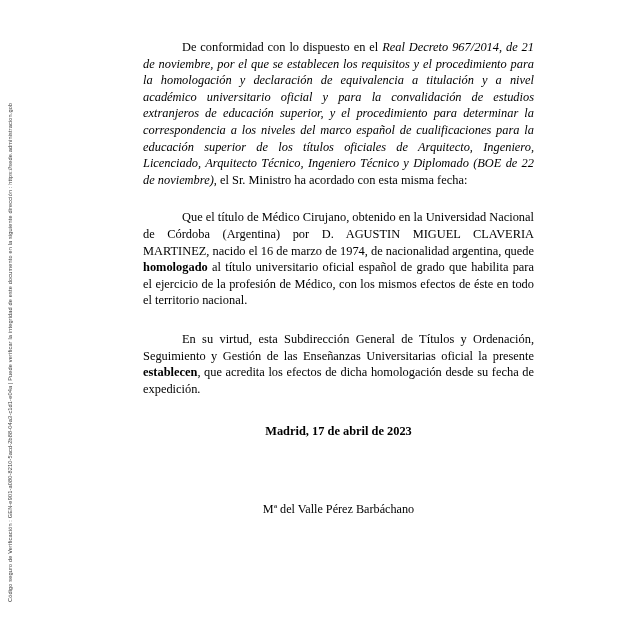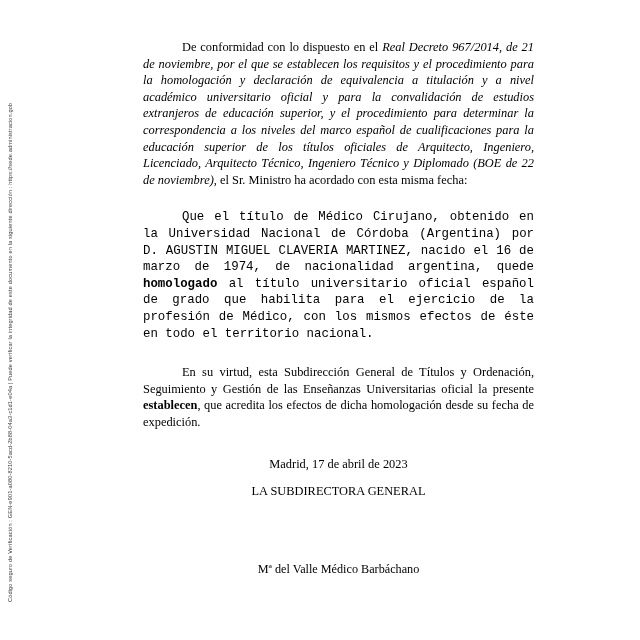--- a/index.html
+++ b/index.html
@@ -59,38 +59,39 @@
   .para {
     text-align: justify;
     font-size: 12.4px;
     line-height: 16.6px;
     text-indent: 39px;
     margin: 0;
     hyphens: none;
   }
 
   .p1 { margin-top: 39px; }
-  .p2 { margin-top: 21px; font-family: Liberation Mono, monospace; }
+  .p2 { margin-top: 21px; }
   .p3 { margin-top: 22px; }
 
   em.it {
     font-style: italic;
   }
   strong.bd {
     font-weight: bold;
   }
 
   .sig-block {
     margin-top: 26px;
     text-align: center;
   }
   .sig-city {
     font-size: 12.4px;
     line-height: 16.6px;
     margin: 0;
+    font-weight: bold;
   }
   .sig-role {
     font-size: 12.4px;
     line-height: 16.6px;
     margin: 10px 0 0 0;
   }
   .sig-name {
     font-size: 12.2px;
     line-height: 16.6px;
     margin: 61px 0 0 0;
@@ -115,18 +116,17 @@
   <p class="para p2">
     <span>Que el título de Médico Cirujano, obtenido en la Universidad Nacional de Córdoba (Argentina) por D. AGUSTIN MIGUEL CLAVERIA MARTINEZ, nacido el 16 de marzo de 1974, de nacionalidad argentina, quede </span><strong class="bd">homologado</strong><span> al título universitario oficial español de grado que habilita para el ejercicio de la profesión de Médico, con los mismos efectos de éste en todo el territorio nacional.</span>
   </p>
 
   <p class="para p3">
     <span>En su virtud, esta Subdirección General de Títulos y Ordenación, Seguimiento y Gestión de las Enseñanzas Universitarias oficial la presente </span><strong class="bd">establecen</strong><span>, que acredita los efectos de dicha homologación desde su fecha de expedición.</span>
   </p>
 
   <div class="sig-block">
     <p class="sig-city">Madrid, 17 de abril de 2023</p>
-    <p class="sig-role">LA SUBDIRECTORA GENERAL</p>
   </div>
 
-  <p class="sig-name">Mª del Valle Médico Barbáchano</p>
+  <p class="sig-name">Mª del Valle Pérez Barbáchano</p>
 
 </div>
 
 </body></html>

